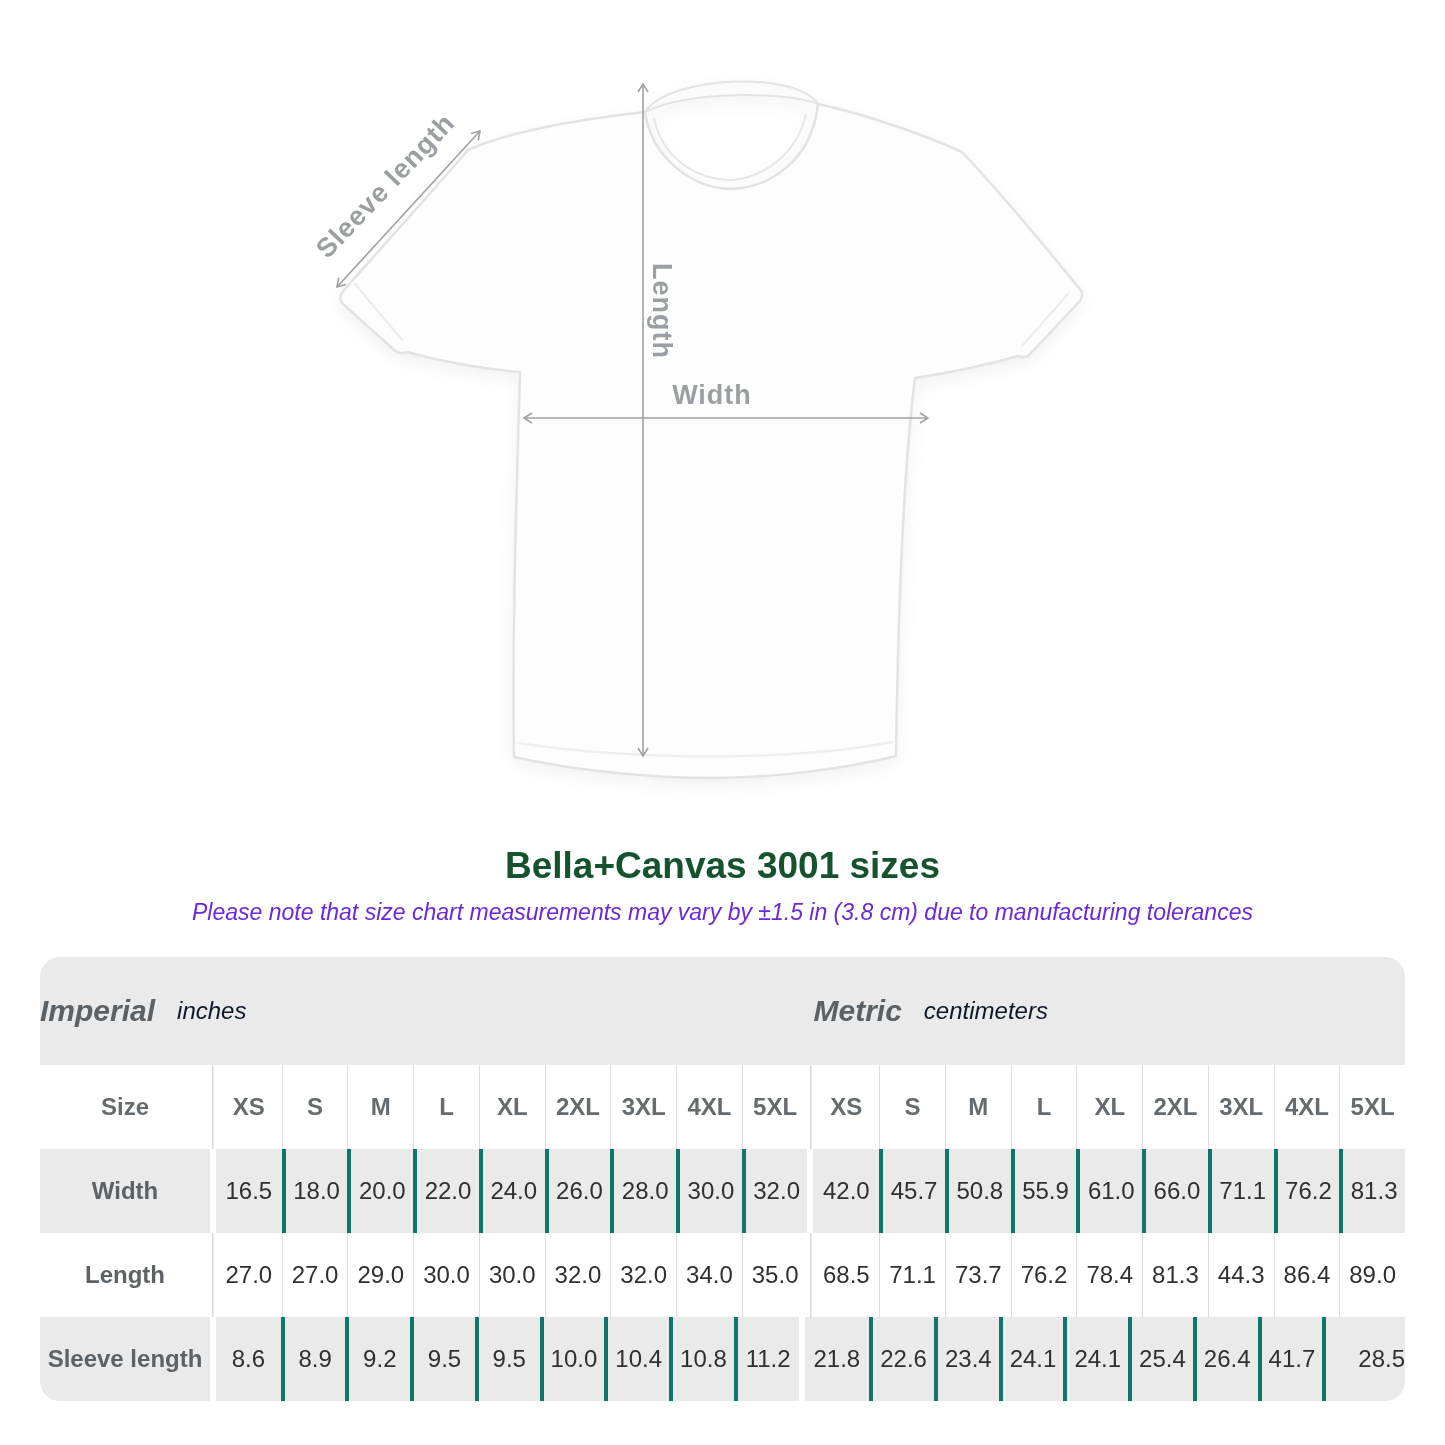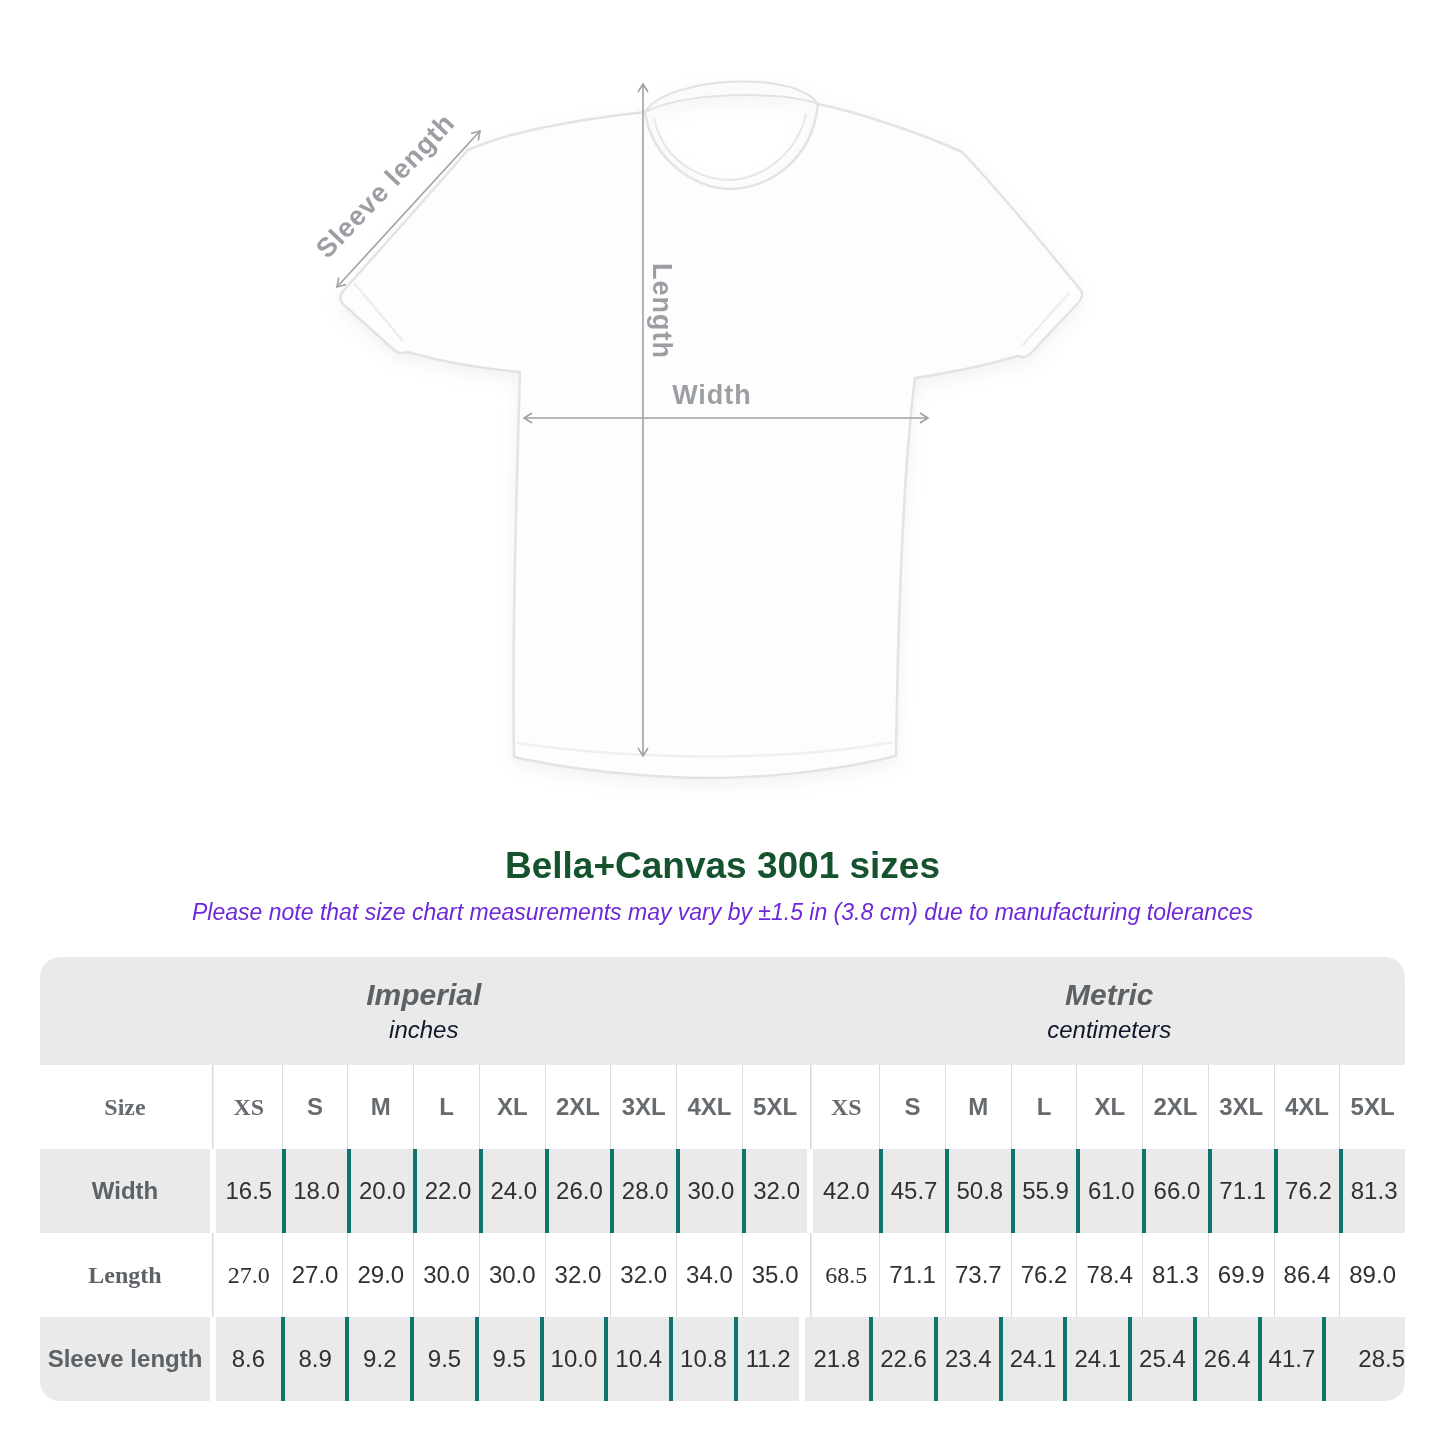--- a/index.html
+++ b/index.html
@@ -42,35 +42,35 @@
     grid-template-columns: 170px 6px repeat(9, 1fr) 6px repeat(9, 1fr);
   }
   .thead {
     height:108px;
     background:#eaeaea;
     border-radius:20px 20px 0 0;
     align-items:center;
   }
   .span-left  { grid-column:1/12; }
   .span-right { grid-column:13/22; }
-  .uhdr { display:flex; flex-direction:column; align-items:center; gap:4px; }
+  .uhdr { display:flex; flex-direction:row; align-items:center; gap:22px; }
   .u-title { font-size:30px; font-weight:bold; font-style:italic; color:#5c6165; }
   .u-sub   { font-size:24px; font-style:italic; color:#0f172a; }
 
   .row { height:84px; }
   .row .c {
     display:flex; align-items:center; justify-content:center;
     font-size:24px; color:#303030; height:100%;
   }
   .row .lbl { font-weight:bold; color:#5d6266; }
   .sizes .c { font-weight:bold; color:#666b6f; }
 
   .light .c { background:#ffffff; }
   .light .c.d { border-left:1px solid #dcdcdc; }
-  .light .c.gf { border-left:none;font-family:Liberation Serif, serif; }
+  .light .c.gf { border-left:none; }
   .light .sep {
     background-image:linear-gradient(#d9d9d9,#d9d9d9);
     background-size:1.5px 100%;
     background-position:center;
     background-repeat:no-repeat;
   }
   .dark .c { background:#eaeaea; }
   .dark .c.d { border-left:4px solid #0f766e; }
   .dark .c.gf { border-left:none; }
   .dark .sep { background:transparent; }
@@ -211,21 +211,21 @@
       <div class="c d">32.0</div>
       <div class="c d">34.0</div>
       <div class="c d">35.0</div>
       <div class="c sep"></div>
       <div class="c gf">68.5</div>
       <div class="c d">71.1</div>
       <div class="c d">73.7</div>
       <div class="c d">76.2</div>
       <div class="c d">78.4</div>
       <div class="c d">81.3</div>
-      <div class="c d">69.9</div>
+      <div class="c d">44.3</div>
       <div class="c d">86.4</div>
       <div class="c d">89.0</div>
     </div>
 
     <div class="grid row dark last">
       <div class="c lbl gf">Sleeve length</div>
       <div class="c sep"></div>
       <div class="c gf">8.6</div>
       <div class="c d">8.9</div>
       <div class="c d">9.2</div>

